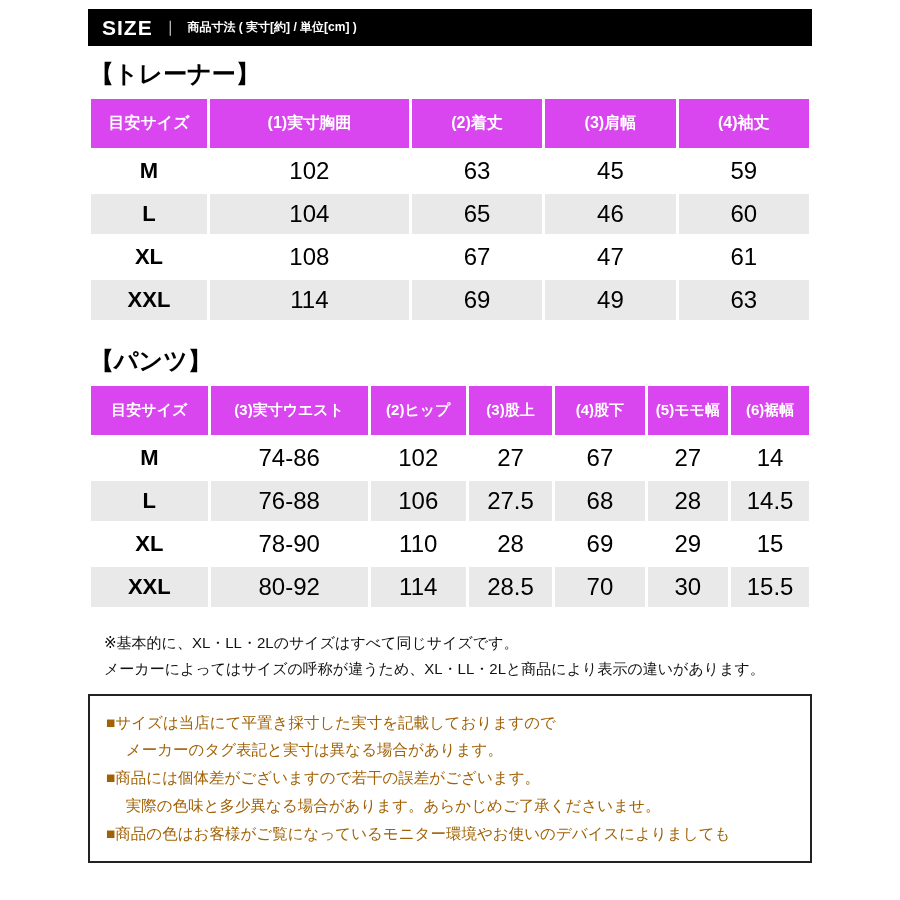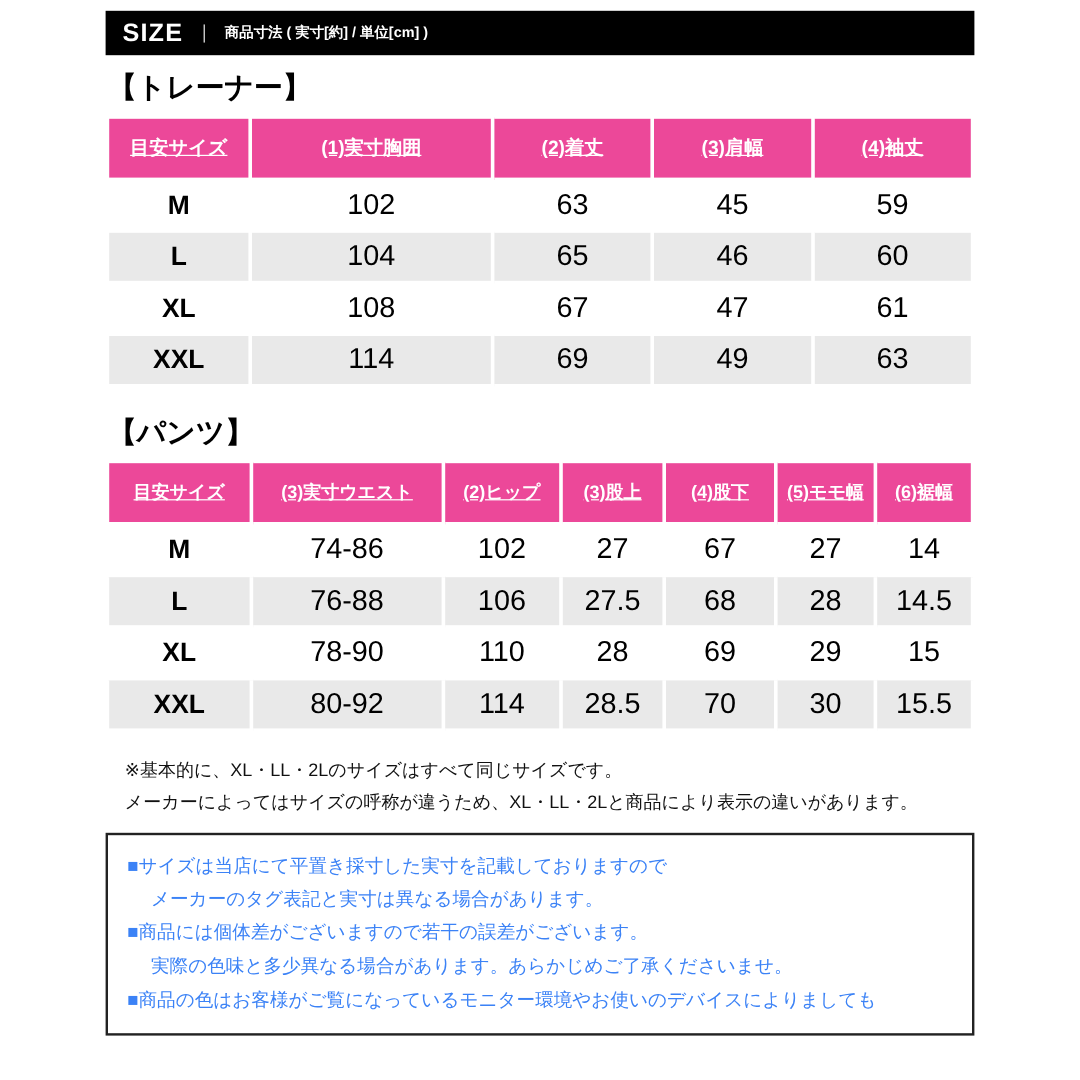--- a/index.html
+++ b/index.html
@@ -50,25 +50,24 @@
     width: 100%;
     border-collapse: collapse;
     table-layout: fixed;
   }
   .size-table th, .size-table td {
     text-align: center;
     vertical-align: middle;
     border: 3px solid #ffffff;
   }
   .size-table thead th {
-    background: #ec4899;
+    background: #d946ef;
     color: #ffffff;
     font-weight: bold;
     height: 52px;
-    text-decoration: underline;
   }
   .size-table.trainer thead th { font-size: 16px; }
   .size-table.pants thead th { font-size: 15px; }
   .size-table tbody tr { height: 43px; }
   .size-table tbody tr:nth-child(even) { background: #e9e9e9; }
   .size-table tbody th {          
     font-size: 22px;
     font-weight: bold;
   }
   .size-table tbody td {          
@@ -99,21 +98,21 @@
     color: #111;
   }
   .note-line { white-space: pre-wrap; }
 
   
   .notice-box {
     border: 2px solid #222222;
     padding: 13px 16px;
     font-size: 15.5px;
     line-height: 1.8;
-    color: #3b82f6;
+    color: #a16207;
   }
   .box-line { white-space: pre-wrap; }
 </style>
 </head>
 <body>
 
 <div class="page">
 
   <div class="header-bar">
     <span class="size-word">SIZE</span>

